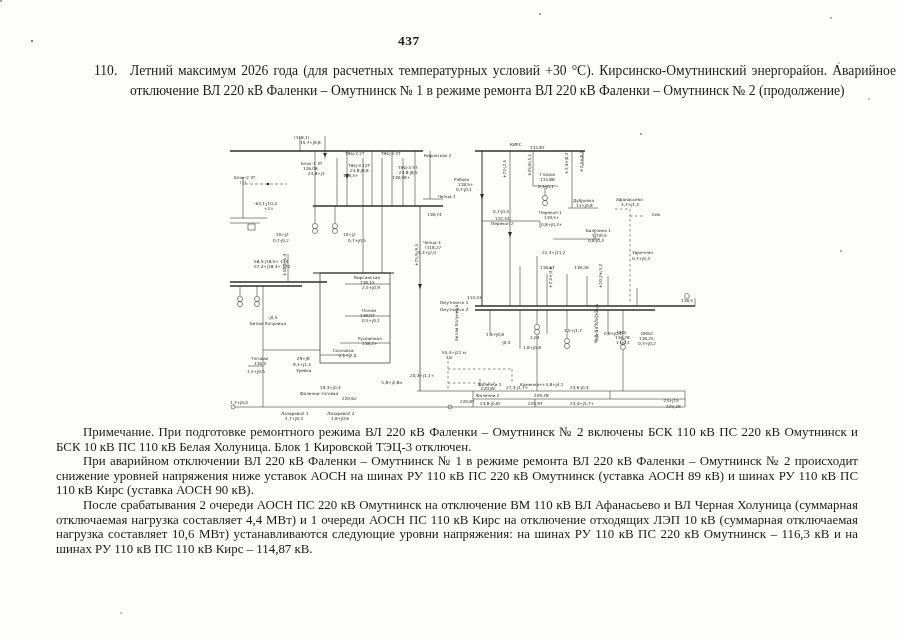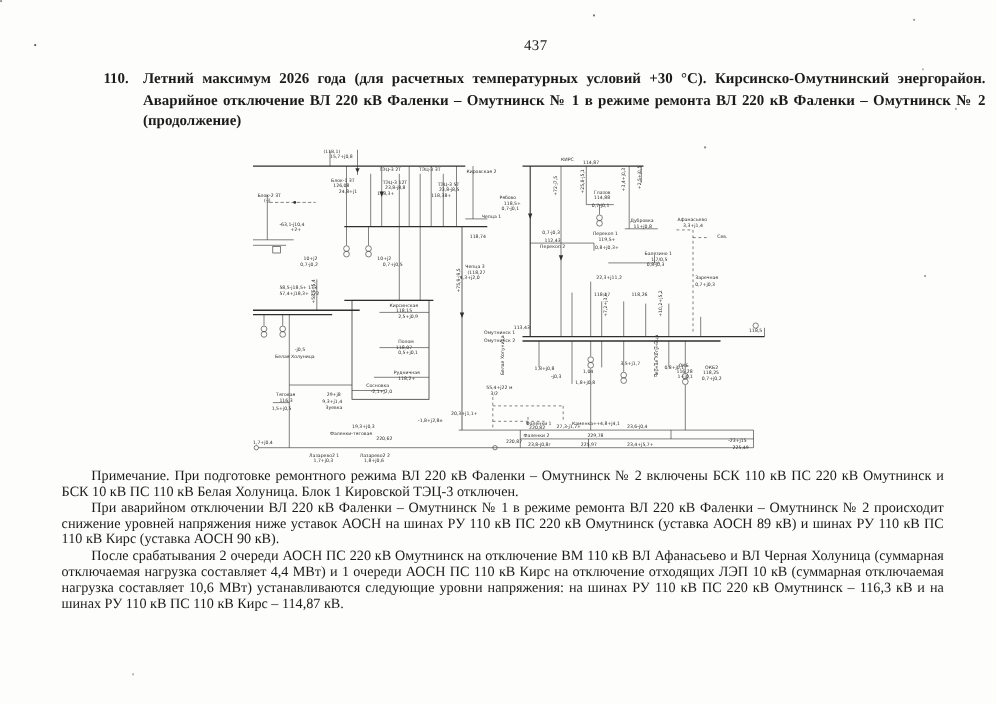--- a/index.html
+++ b/index.html
@@ -3,25 +3,25 @@
 <meta charset="utf-8">
 <style>
   html,body{margin:0;padding:0;}
   body{
     width:905px;height:640px;position:relative;overflow:hidden;
     background:#fdfdfc;color:#1b1b1b;
     font-family:"Liberation Serif","DejaVu Serif",serif;
   }
   .pageno{
     position:absolute;left:398px;top:33px;width:100px;
-    text-align:right;font-size:13.5px;letter-spacing:.5px;
+    text-align:left;font-size:13.5px;letter-spacing:.5px;font-weight:bold;
   }
   .heading{
     position:absolute;left:94px;top:61px;width:766px;
-    font-weight:bold;font-size:13.6px;line-height:19.5px;
+    font-weight:normal;font-size:13.6px;line-height:19.5px;
     text-align:justify;padding-left:36px;text-indent:-36px;
   }
   .heading .hnum{display:inline-block;width:36px;text-indent:0;}
   .bodytext{
     position:absolute;left:56px;top:425px;width:802px;
     font-size:12.9px;line-height:14.6px;text-align:justify;
   }
   .bodytext p{margin:0;text-indent:27px;}
   .diagram{position:absolute;left:190px;top:136px;width:512px;height:296px;}
   .diagram svg{width:512px;height:296px;display:block;}

